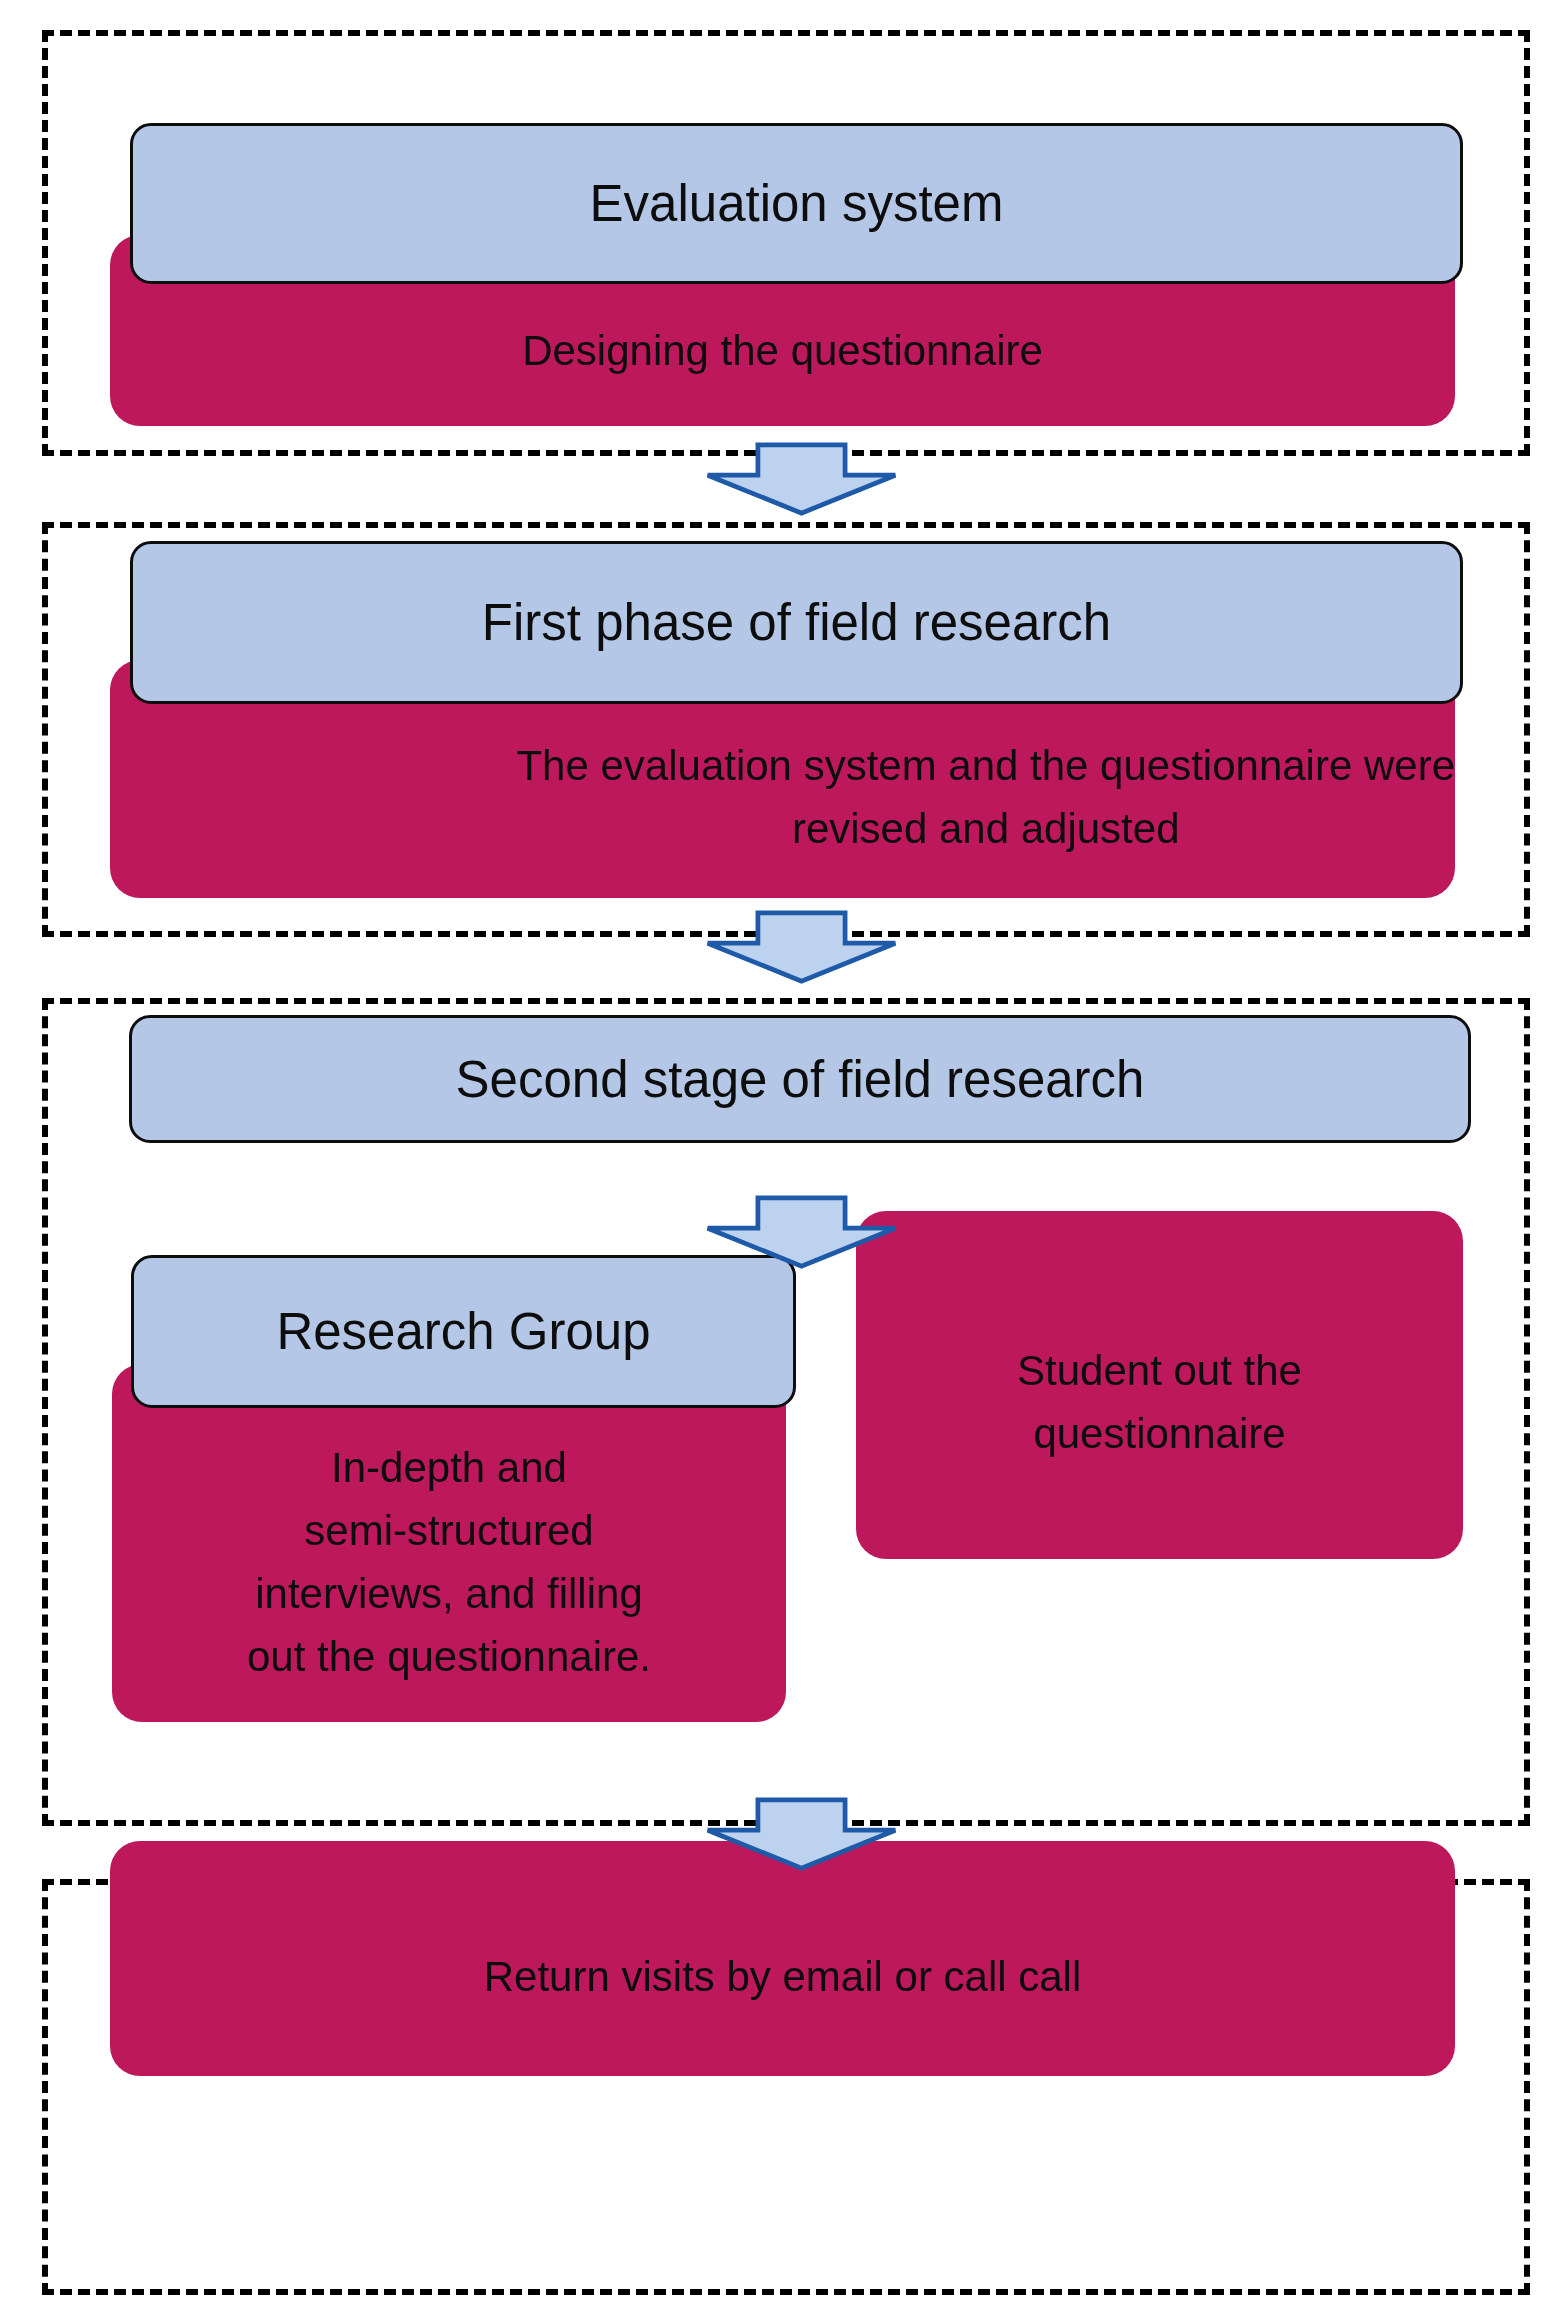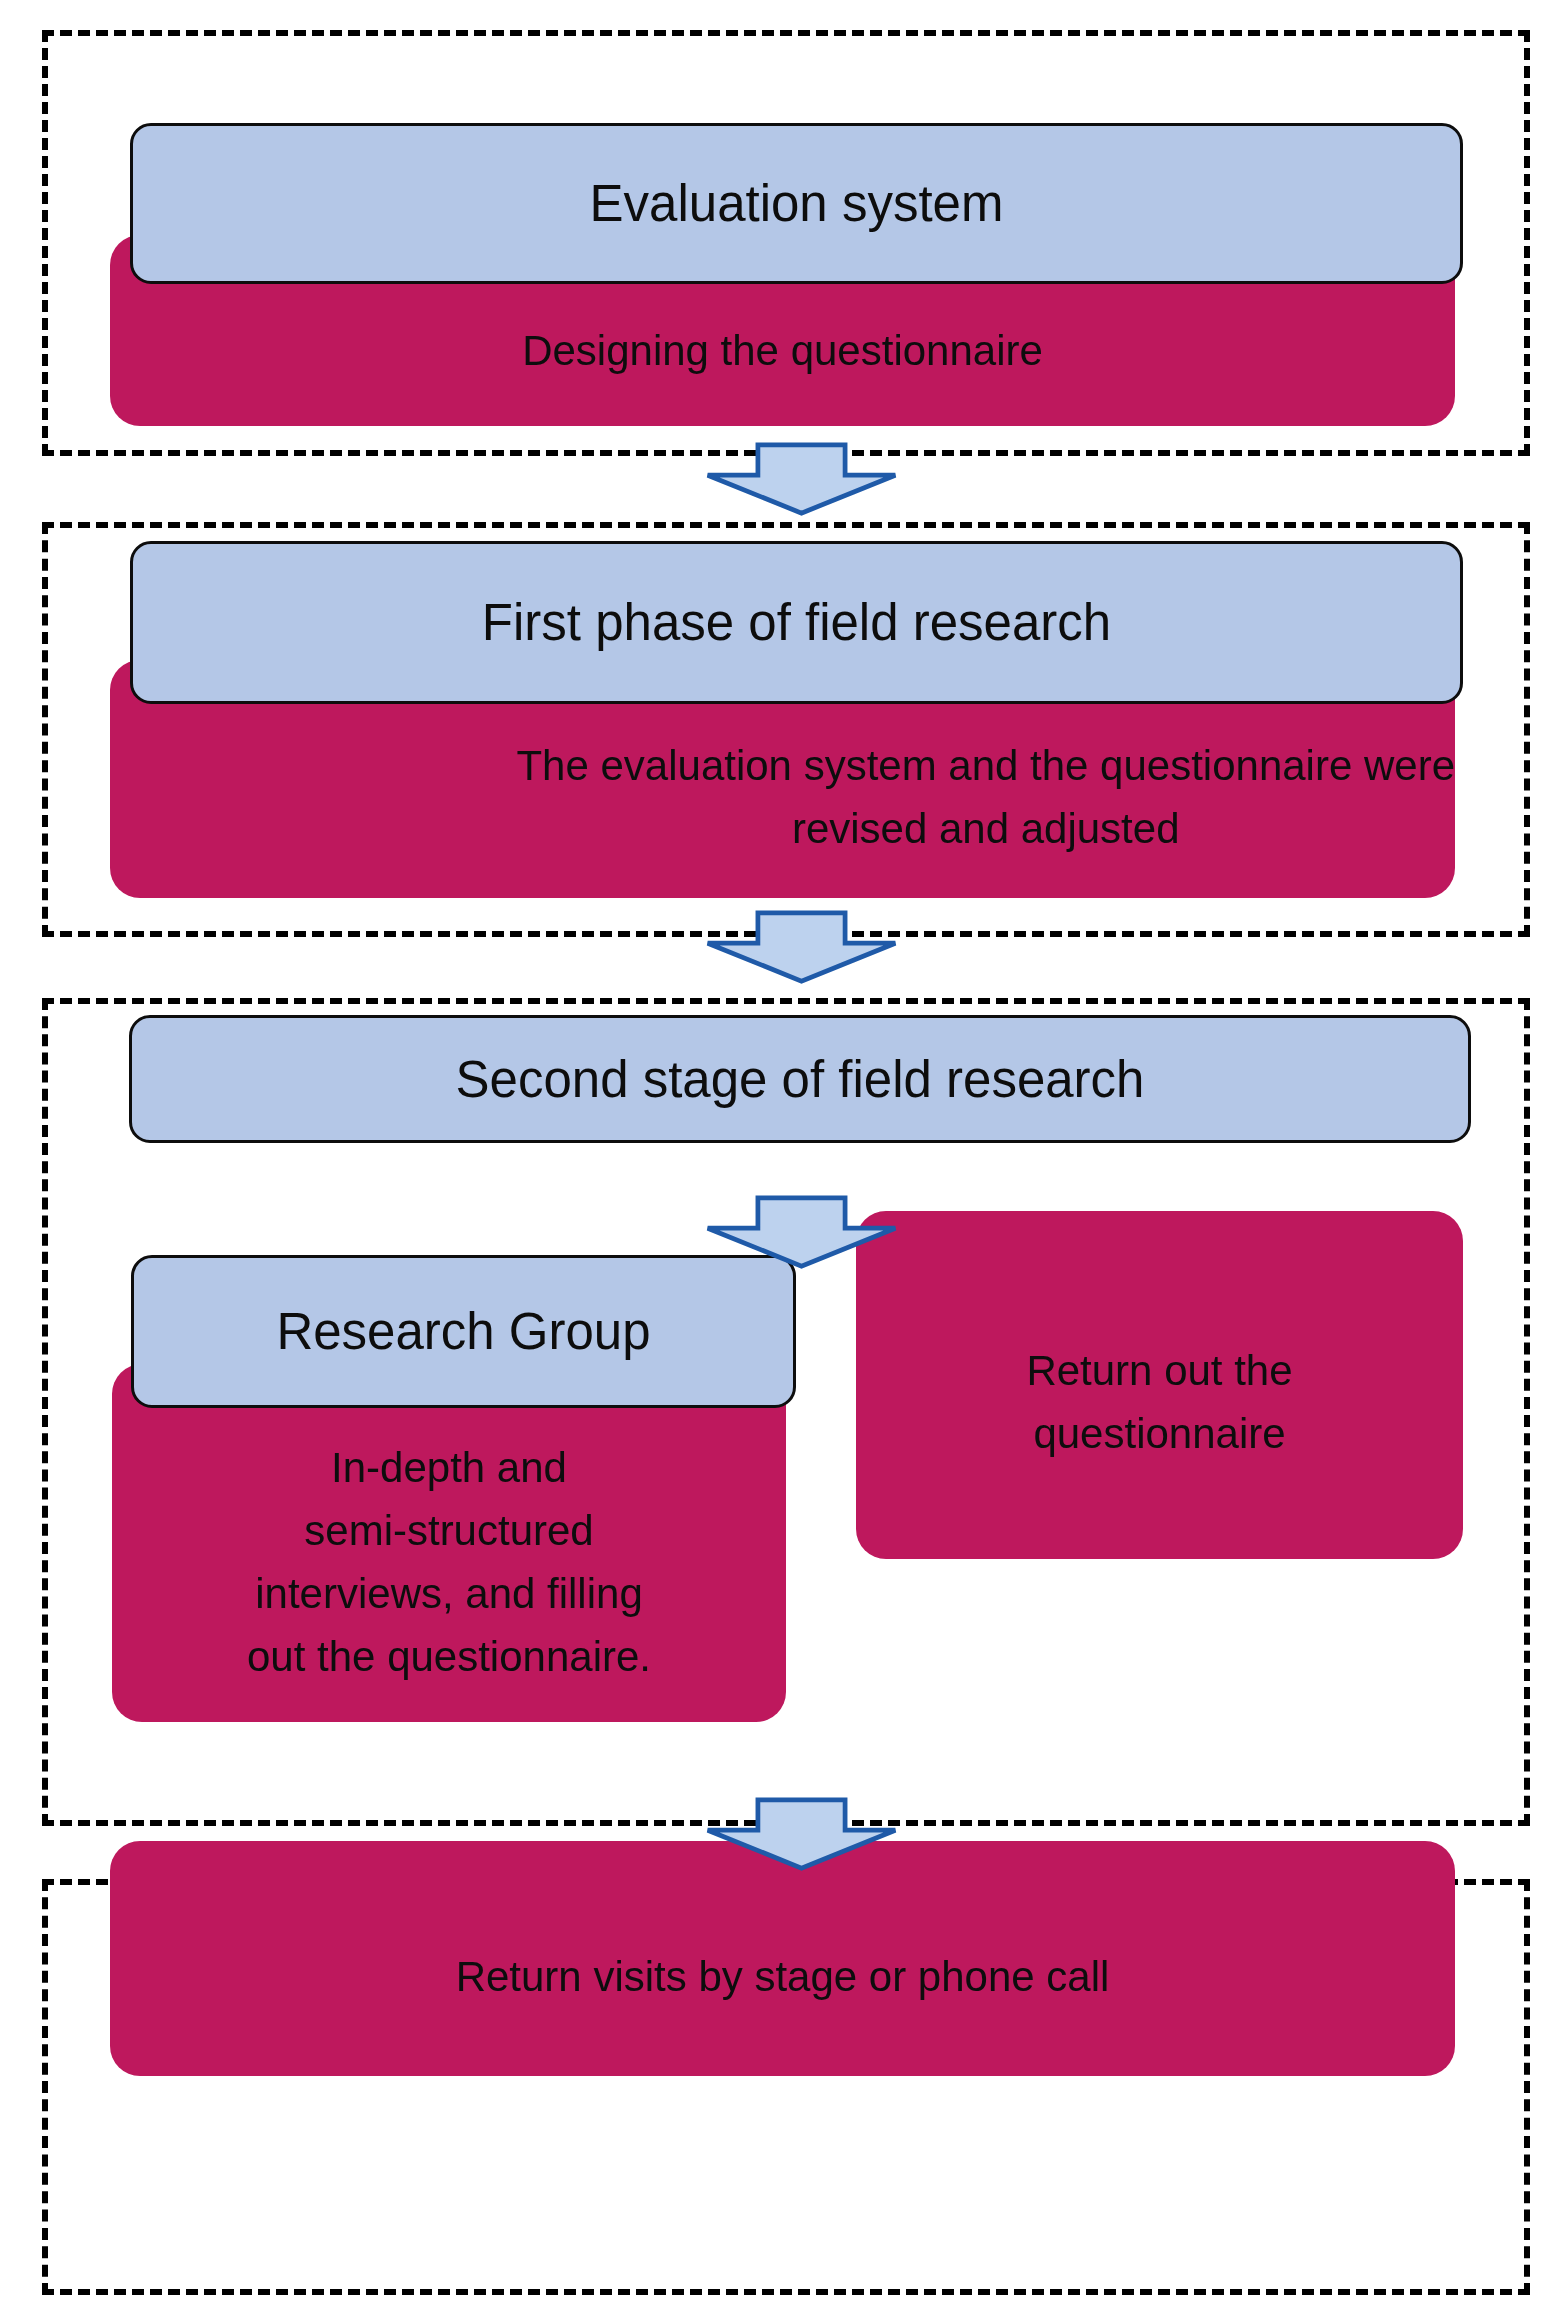--- a/index.html
+++ b/index.html
@@ -141,35 +141,35 @@
         <div class="content">
           <span>In-depth and
 semi-structured
 interviews, and filling
 out the questionnaire.</span>
         </div>
       </div>
 
       <div class="col right">
         <div class="content">
-          <span>Return out the
+          <span>Student out the
 questionnaire</span>
         </div>
       </div>
     </div>
   </section>
 
   <svg class="arrow a3" viewBox="0 0 210 80" aria-hidden="true">
     <polygon points="59,4 151,4 151,36 204,36 105,76 6,36 59,36"></polygon>
   </svg>
 
   <svg class="arrow a4" viewBox="0 0 210 80" aria-hidden="true">
     <polygon points="59,4 151,4 151,36 204,36 105,76 6,36 59,36"></polygon>
   </svg>
 
   <section class="stage s4">
     <div class="content">
-      <span>Return visits by stage or phone call</span>
+      <span>Return visits by email or call call</span>
     </div>
   </section>
 
 </div>
 
 
 </body></html>

